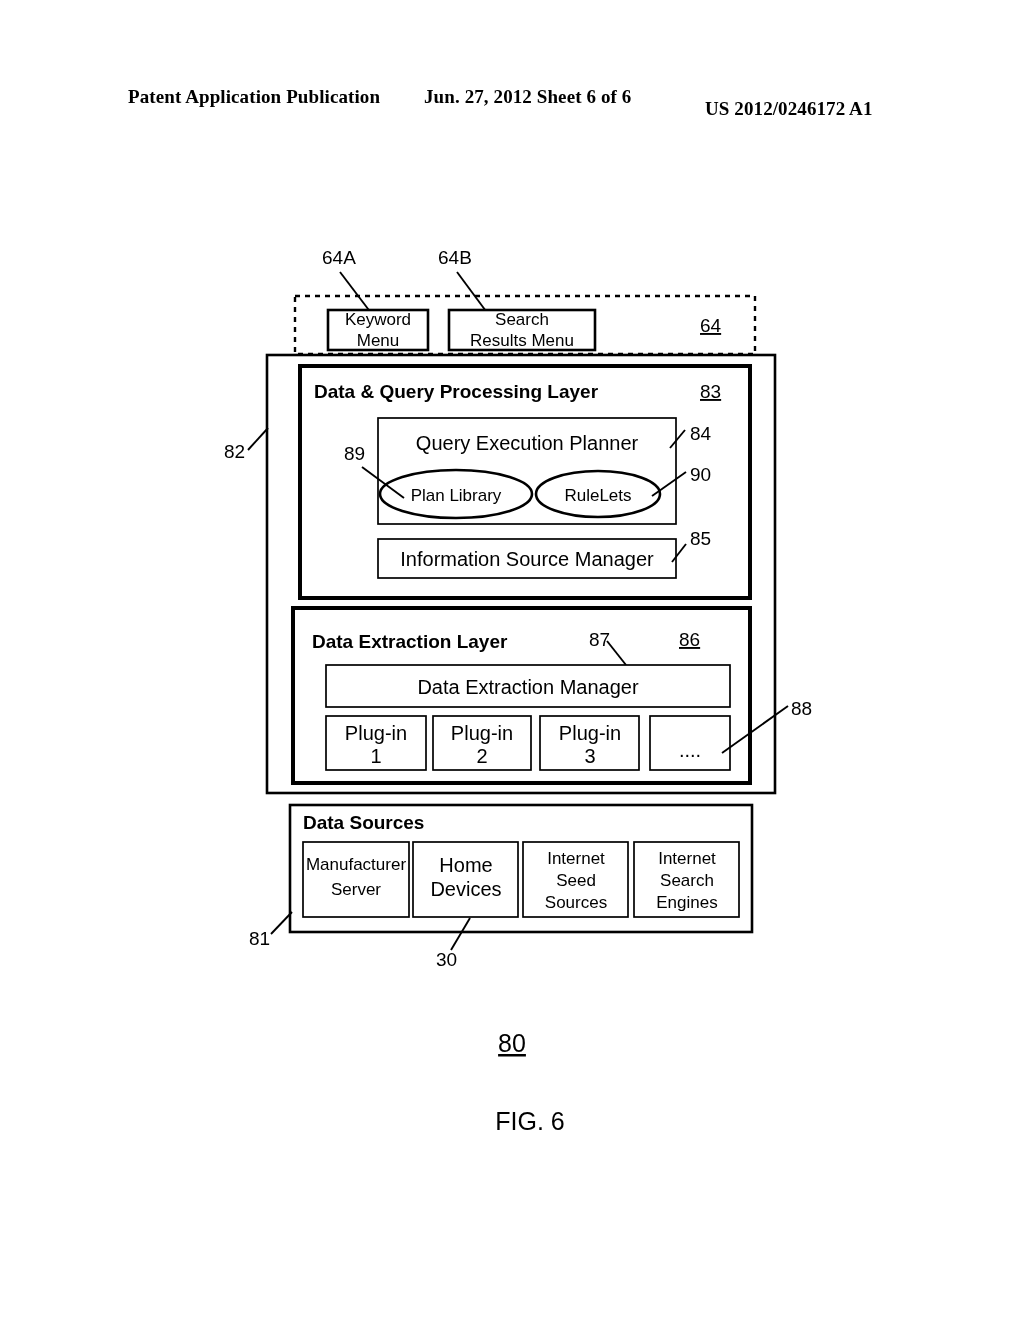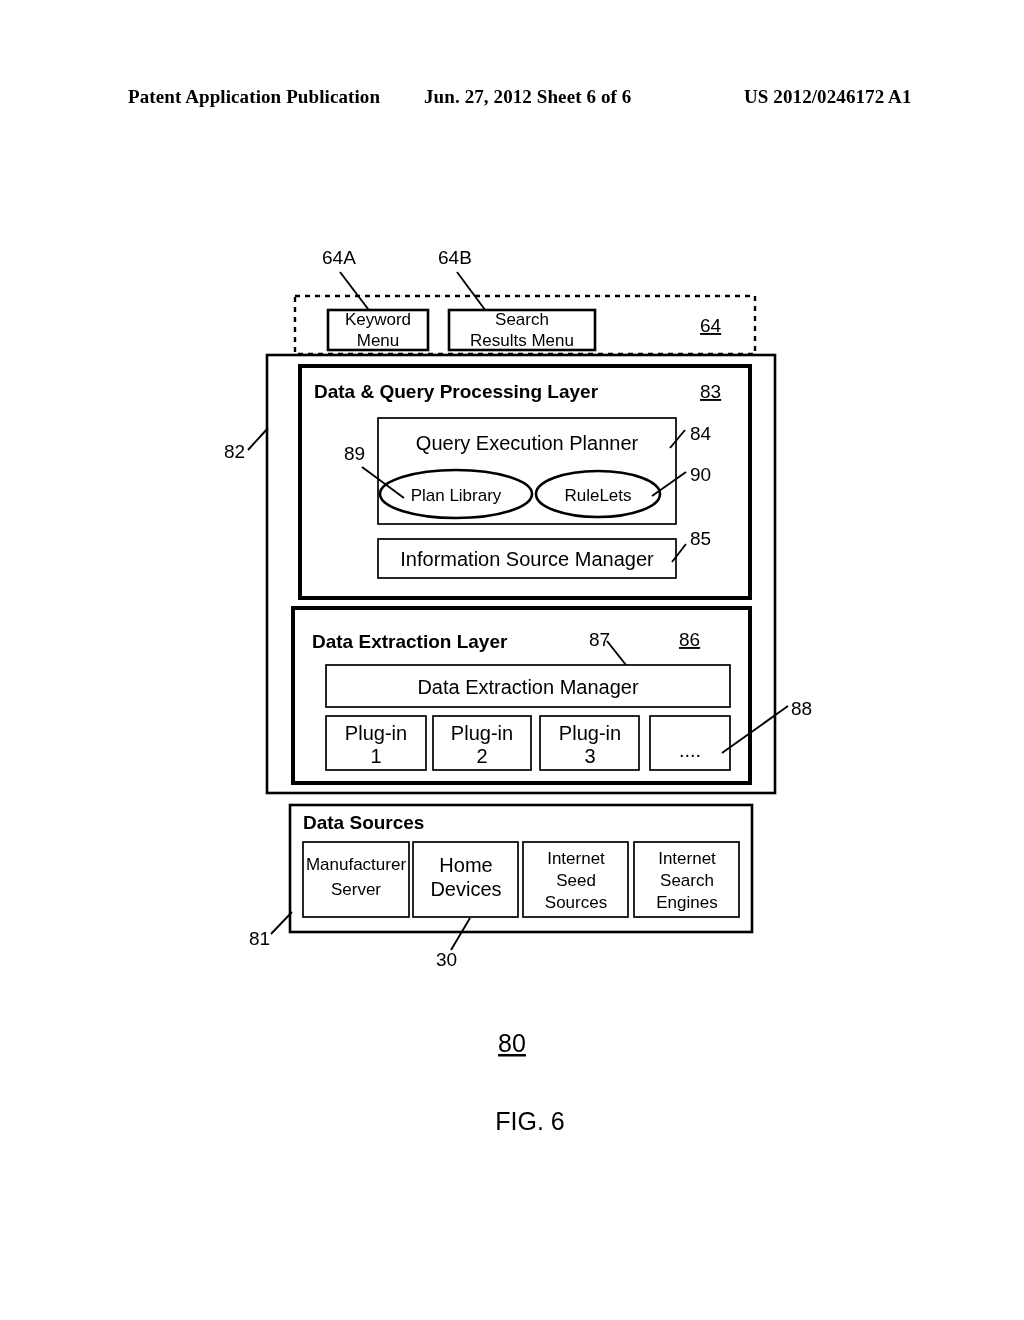--- a/index.html
+++ b/index.html
@@ -23,21 +23,21 @@
     left: 0;
     width: 1024px;
     height: 30px;
     font-family: "Liberation Serif", serif;
     font-weight: bold;
     font-size: 19px;
     letter-spacing: 0.1px;
   }
   .page-header .hdr-left   { position: absolute; left: 128px;  top: 0; white-space: nowrap; }
   .page-header .hdr-mid    { position: absolute; left: 424px;  top: 0; white-space: nowrap; }
-  .page-header .hdr-right  { position: absolute; left: 705px;  top: 0; white-space: nowrap; margin-left: 39px; }
+  .page-header .hdr-right  { position: absolute; left: 705px;  top: 12px; white-space: nowrap; }
 
   
   #diagram {
     position: absolute;
     left: 0;
     top: 0;
     width: 1024px;
     height: 1320px;
   }
 

